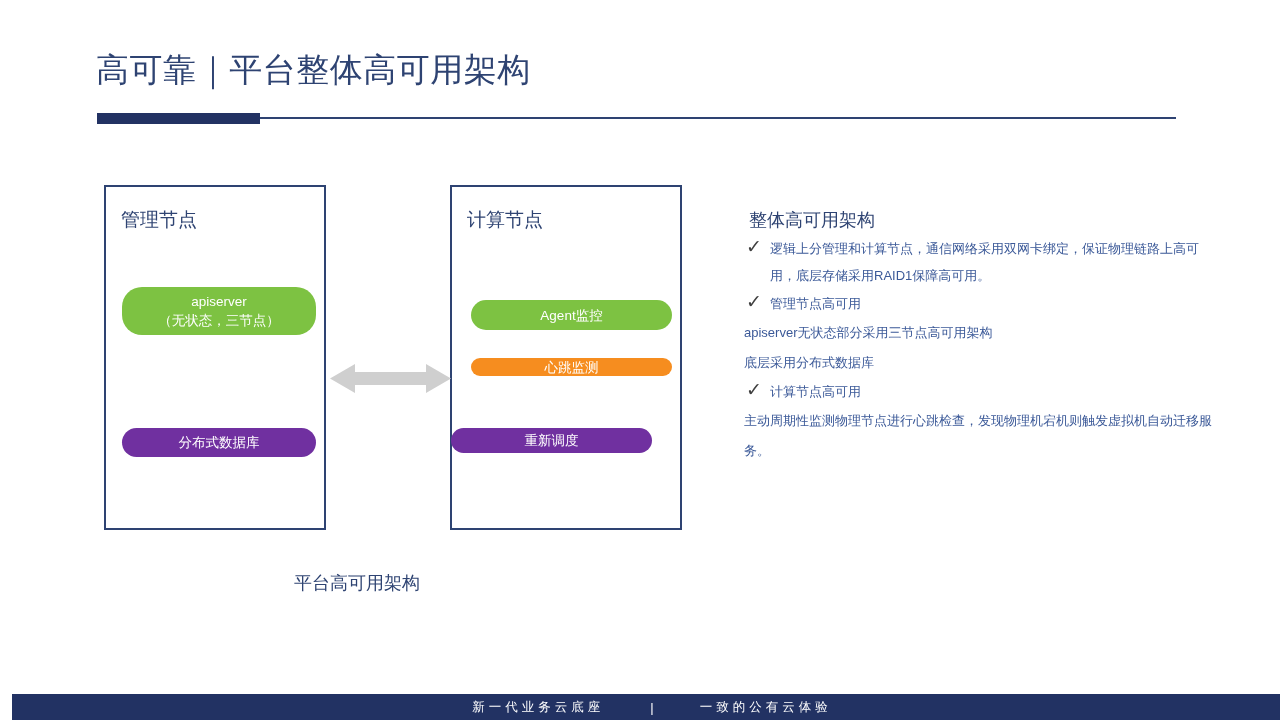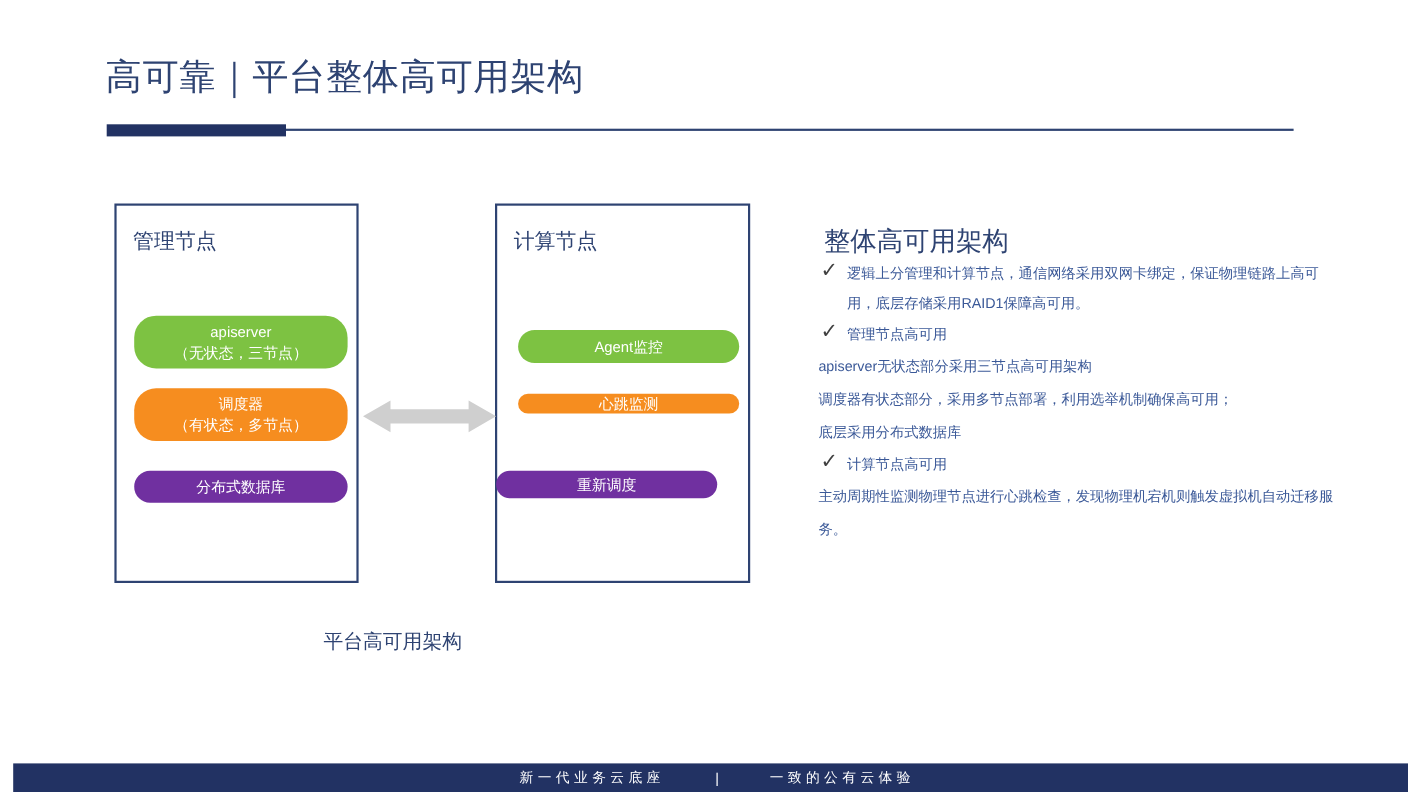--- a/index.html
+++ b/index.html
@@ -130,21 +130,21 @@
   }
 
   
   .panel {
     position: absolute;
     left: 744px;
     top: 207px;
     width: 480px;
   }
   .panel-heading {
-    font-size: 24px;
+    font-size: 18px;
     line-height: 26px;
     color: #2e4372;
     margin: 0 0 2px 5px;
     white-space: nowrap;
   }
   .bullet {
     position: relative;
     display: flex;
     align-items: flex-start;
     margin-bottom: 1px;
@@ -216,24 +216,20 @@
 
   <div class="node-box" id="mgmt-box">
     <div class="node-title">管理节点</div>
   </div>
 
   <div class="chip chip-green" id="chip-apiserver">
     <span>apiserver</span>
     <span class="l2">（无状态，三节点）</span>
   </div>
 
-  <div class="chip chip-orange" id="chip-scheduler">
-    <span>调度器</span>
-    <span class="l2">（有状态，多节点）</span>
-  </div>
 
   <div class="chip chip-purple" id="chip-db">
     <span>分布式数据库</span>
   </div>
 
   <div class="node-box" id="comp-box">
     <div class="node-title">计算节点</div>
   </div>
 
   <div class="chip chip-green" id="chip-agent">
@@ -263,21 +259,20 @@
       <span class="check">✓</span>
       <span class="bullet-text">逻辑上分管理和计算节点，通信网络采用双网卡绑定，保证物理链路上高可用，底层存储采用RAID1保障高可用。</span>
     </div>
 
     <div class="bullet">
       <span class="check">✓</span>
       <span class="bullet-text">管理节点高可用</span>
     </div>
 
     <div class="plain-line">apiserver无状态部分采用三节点高可用架构</div>
-    <div class="plain-line">调度器有状态部分，采用多节点部署，利用选举机制确保高可用；</div>
     <div class="plain-line">底层采用分布式数据库</div>
 
     <div class="bullet">
       <span class="check">✓</span>
       <span class="bullet-text">计算节点高可用</span>
     </div>
 
     <div class="plain-line">主动周期性监测物理节点进行心跳检查，发现物理机宕机则触发虚拟机自动迁移服务。</div>
   </div>
 

